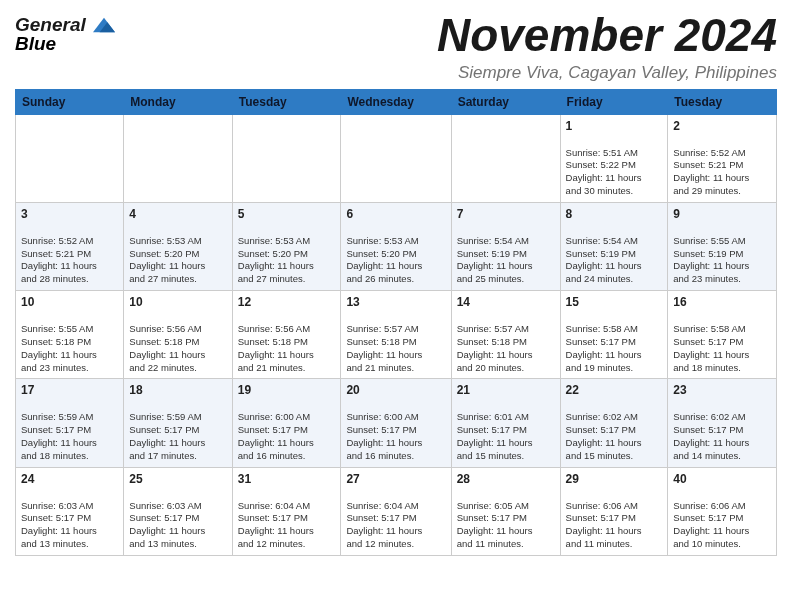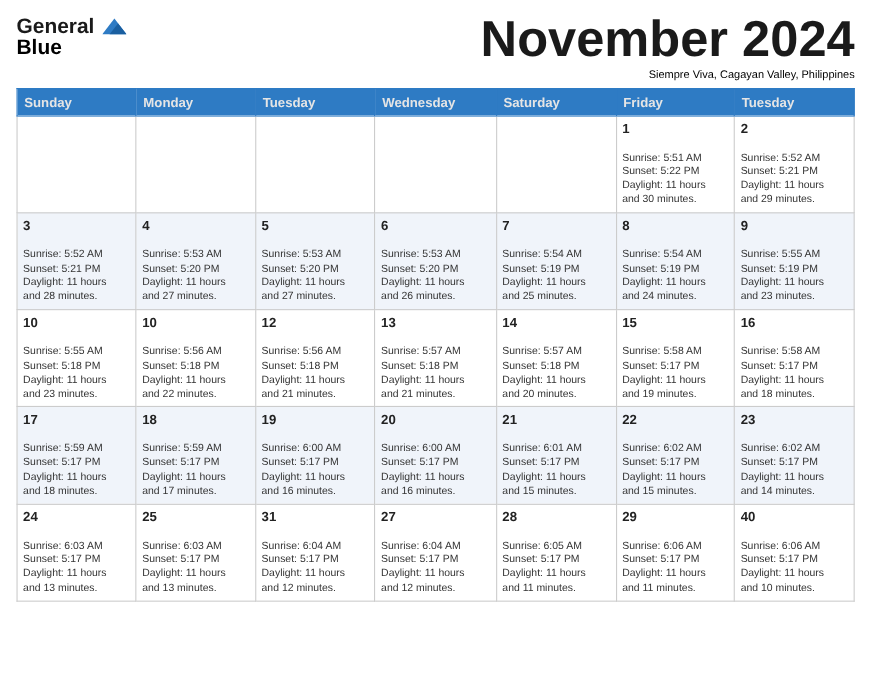--- a/index.html
+++ b/index.html
@@ -14,48 +14,49 @@
       width: 792px;
       min-height: 612px;
       background: #fff;
       padding: 10px 15px 10px 15px;
     }
     .header {
       display: flex;
       align-items: flex-start;
       justify-content: space-between;
       margin-bottom: 4px;
+      font-style: italic;
     }
     .logo {
       display: flex;
       align-items: center;
       margin-top: 4px;
     }
     .title-block {
       text-align: right;
     }
     .month-title {
       font-size: 46px;
       font-weight: bold;
       color: #1a1a1a;
       line-height: 1.1;
     }
     .subtitle {
-      font-size: 10px;
-      color: #000000;
+      font-size: 17px;
+      color: #737373;
       margin-top: 2px;
     }
     .calendar {
       width: 100%;
       border-collapse: collapse;
       margin-top: 6px;
     }
     .calendar th {
       background: #2e7bc4;
-      color: #e5e5e5;
+      color: #0f172a;
       font-size: 12px;
       font-weight: bold;
       padding: 5px 6px;
       text-align: left;
       border: 1px solid #2e7bc4;
     }
     .calendar td {
       border: 1px solid #ccc;
       vertical-align: top;
       padding: 4px 5px;

